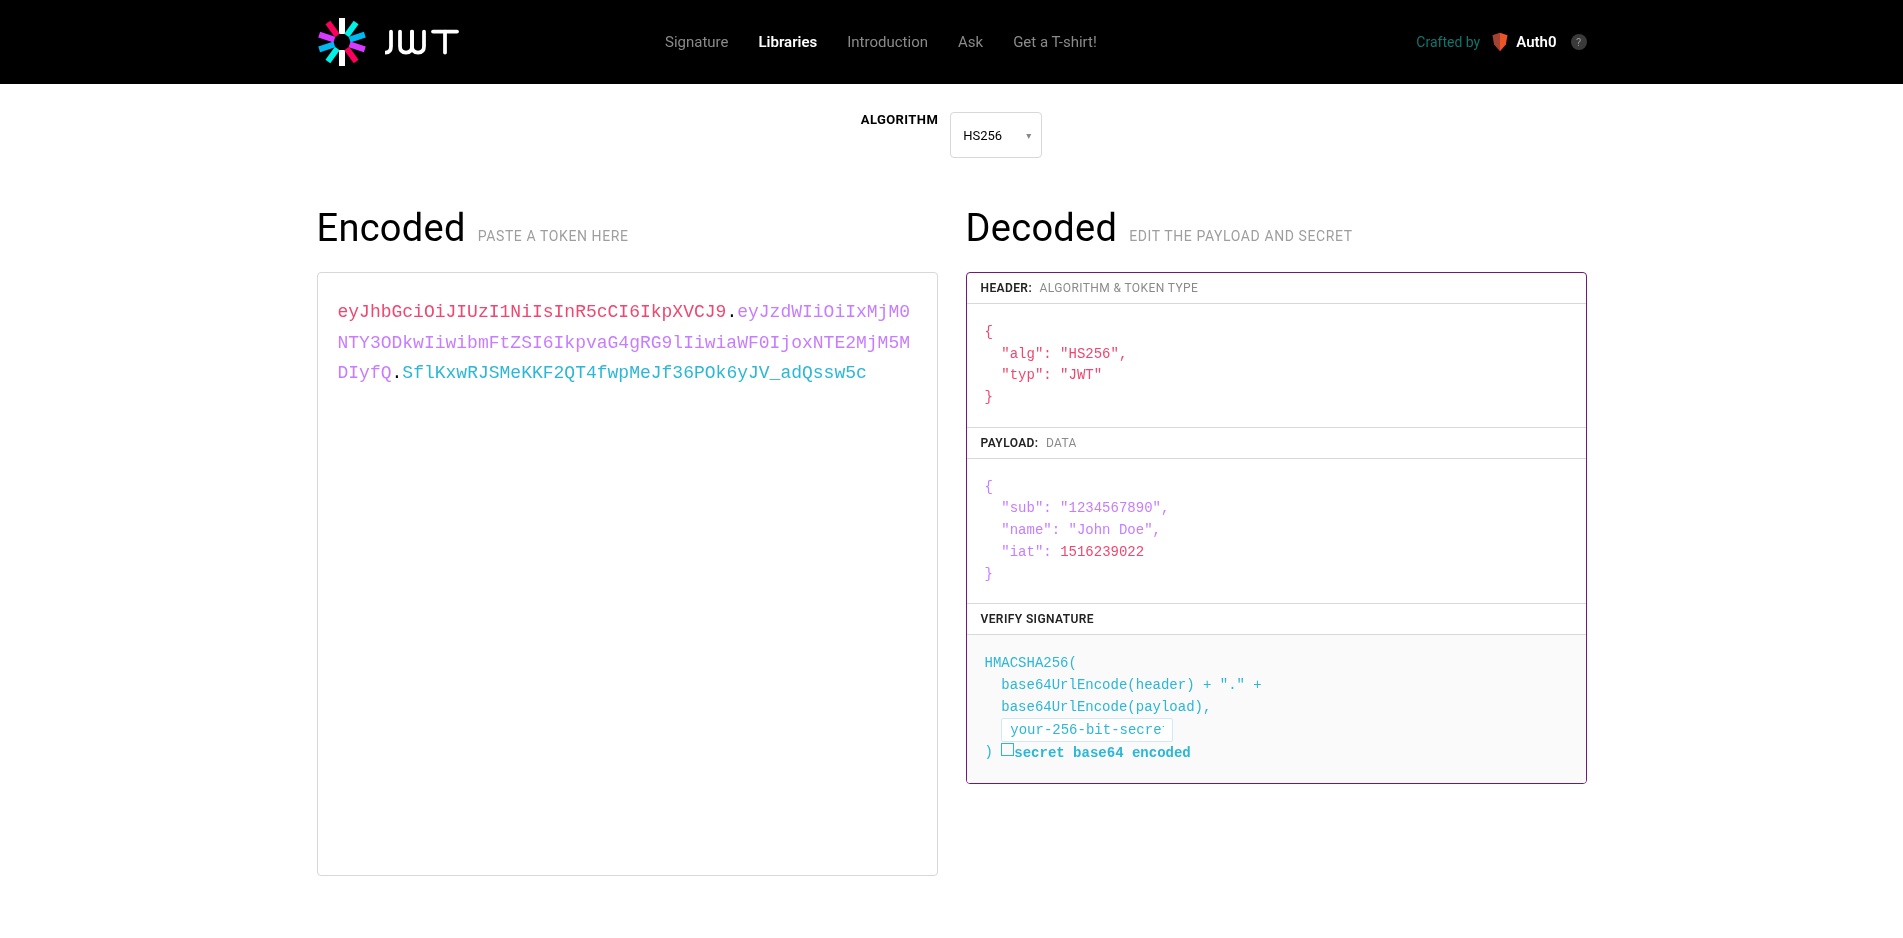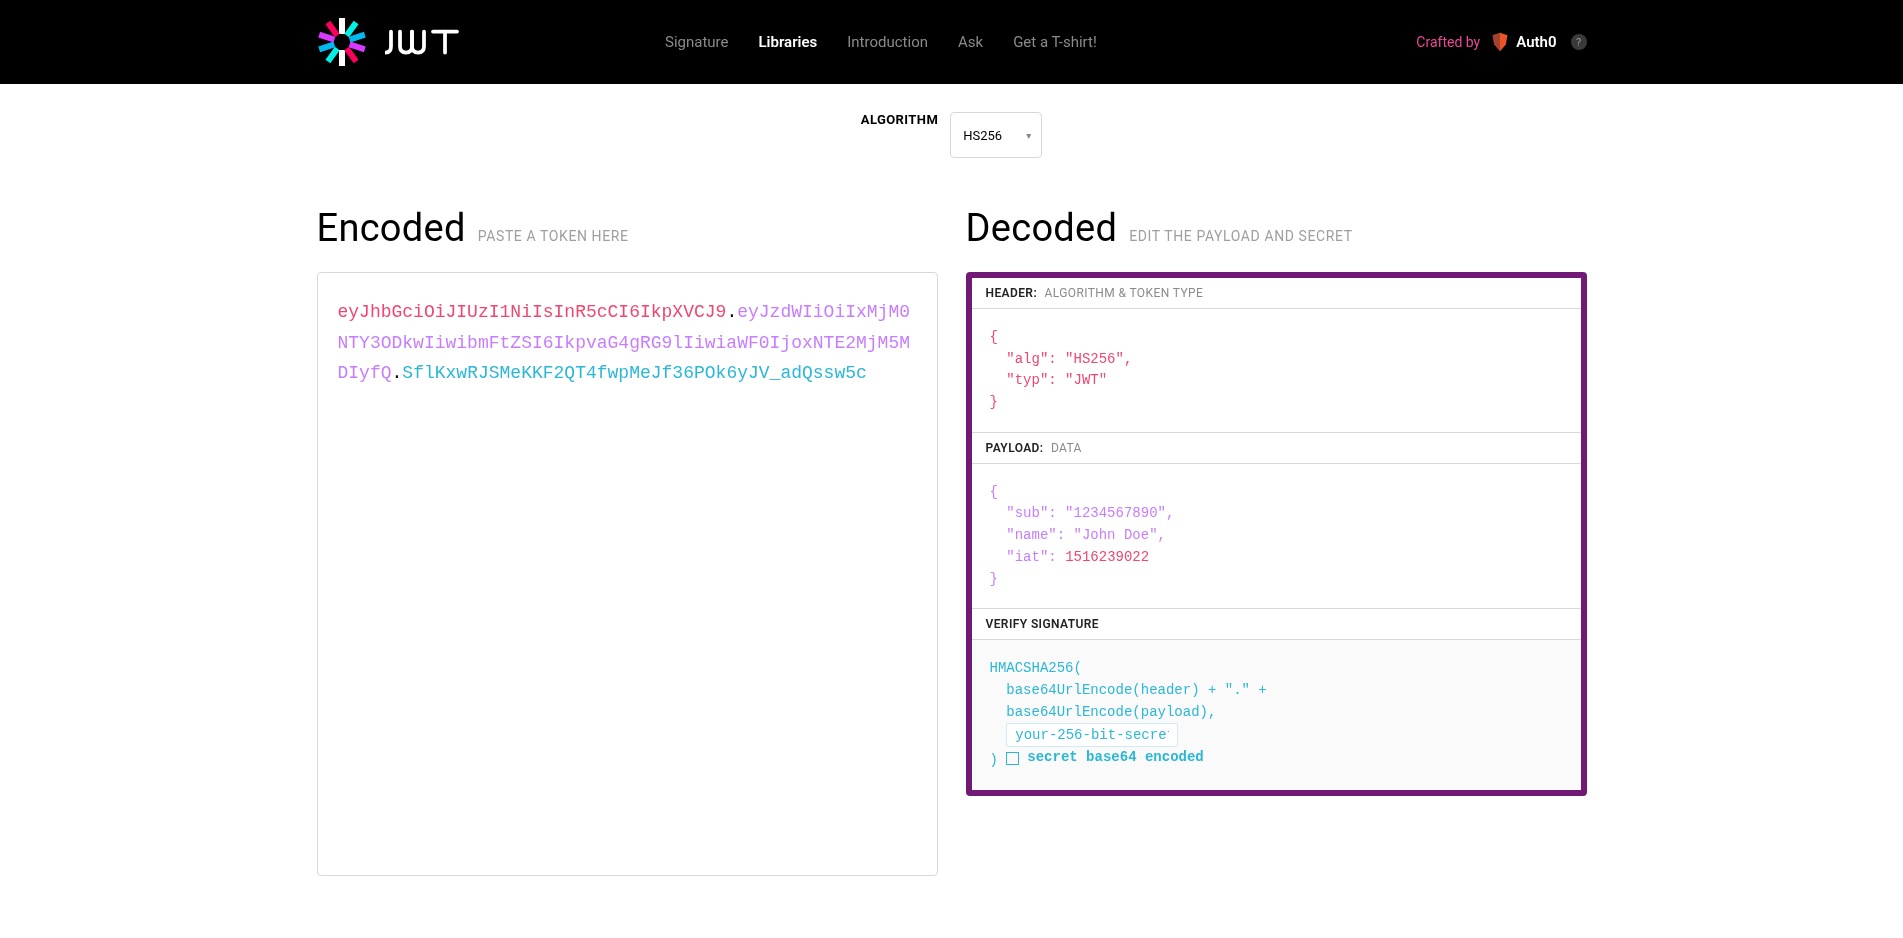--- a/index.html
+++ b/index.html
@@ -11,21 +11,21 @@
 .nav-left { display: flex; align-items: center; gap: 18px; }
 .logo { display: flex; align-items: center; gap: 18px; }
 .logo-mark { width: 50px; height: 50px; position: relative; }
 .logo-mark svg { width: 100%; height: 100%; display: block; }
 .logo-word { display: flex; align-items: center; }
 .logo-word svg { height: 30px; }
 .nav-links { display: flex; gap: 30px; margin-left: 30px; }
 .nav-links a { color: #8a8a8a; text-decoration: none; font-size: 15px; cursor: pointer; }
 .nav-links a.active { color: #fff; font-weight: 600; }
 .nav-right { display: flex; align-items: center; gap: 10px; color: #fff; font-size: 14px; }
-.nav-right .crafted { color: #ec4899; }
+.nav-right .crafted { color: #0f766e; }
 .auth0-badge { display: flex; align-items: center; gap: 6px; }
 .auth0-icon { width: 20px; height: 20px; }
 .auth0-icon svg { width: 100%; height: 100%; display: block; }
 .auth0-text { color: #fff; font-weight: 600; font-size: 15px; }
 .help-dot { width: 16px; height: 16px; border-radius: 50%; background: #3a3a3a; color: #9a9a9a; font-size: 11px; display: flex; align-items: center; justify-content: center; margin-left: 4px; }
 
 
 .algo-row { display: flex; align-items: flex-start; justify-content: center; gap: 12px; padding: 28px 0 48px; }
 .algo-label { font-size: 13px; font-weight: 700; letter-spacing: 0.4px; }
 .algo-select { position: relative; border: 1px solid #d8d8d8; border-radius: 4px; width: 92px; height: 46px; display: flex; align-items: center; padding: 0 12px; font-size: 13px; cursor: pointer; background: #fff; }
@@ -37,33 +37,33 @@
 .col-title { display: flex; align-items: baseline; gap: 12px; margin-bottom: 22px; }
 .col-title h2 { font-size: 38px; font-weight: 400; letter-spacing: 0.3px; }
 .col-title .hint { font-size: 14px; letter-spacing: 0.6px; color: #9e9e9e; text-transform: uppercase; }
 
 .encoded-box { border: 1px solid #d8d8d8; border-radius: 4px; min-height: 604px; padding: 24px 20px; font-family: "Courier New", monospace; font-size: 18px; line-height: 1.7; word-break: break-all; }
 .tok-head { color: #ef476f; } 
 .tok-dot  { color: #000; }
 .tok-pay  { color: #c77dff; } 
 .tok-sig  { color: #2cb7d6; } 
 
-.decoded-stack { border: 6px solid #701a75; border-radius: 4px; overflow: hidden; margin-top: 20px; }
+.decoded-stack { border: 1px solid #701a75; border-radius: 4px; overflow: hidden; margin-top: 20px; }
 .dec-section { border-bottom: 1px solid #d8d8d8; }
 .dec-section:last-child { border-bottom: none; }
 .dec-header { padding: 8px 14px; font-size: 12px; letter-spacing: 0.4px; border-bottom: 1px solid #d8d8d8; }
 .dec-header .lbl { font-weight: 600; color: #222; }
 .dec-header .sub { color: #8a8a8a; margin-left: 4px; }
 .dec-body { padding: 18px 18px; font-family: "Courier New", monospace; font-size: 14px; line-height: 1.55; white-space: pre; }
 .dec-body.header-json { color: #ef476f; }
 .dec-body.payload-json { color: #c77dff; }
 .dec-body .num { color: #ef476f; }
 .dec-body.signature { color: #2cb7d6; background: #fafafa; }
 .sig-secret-input { border: 1px solid #cfeaf2; background: #fff; color: #2cb7d6; font-family: inherit; font-size: 14px; padding: 3px 8px; border-radius: 2px; width: 172px; }
-.sig-check-row { display: inline-flex; align-items: center; gap: 8px; }
+.sig-check-row { display: inline-flex; }
 .sig-check { width: 13px; height: 13px; border: 1.4px solid #2cb7d6; display: inline-block; }
 .bold { font-weight: 700; }
 
 
 .bottom { width: 1270px; margin: 22px auto 0; display: flex; gap: 28px; align-items: center; }
 .verified { flex: 1; display: flex; align-items: center; gap: 10px; color: #17bbe0; font-size: 28px; }
 .verified svg { width: 26px; height: 26px; }
 .share-btn { flex: 1; background: #00b9f1; color: #fff; text-align: center; height: 56px; display: flex; align-items: center; justify-content: center; font-weight: 700; letter-spacing: 1px; font-size: 15px; cursor: pointer; border-radius: 2px; }
 </style>
 </head>

